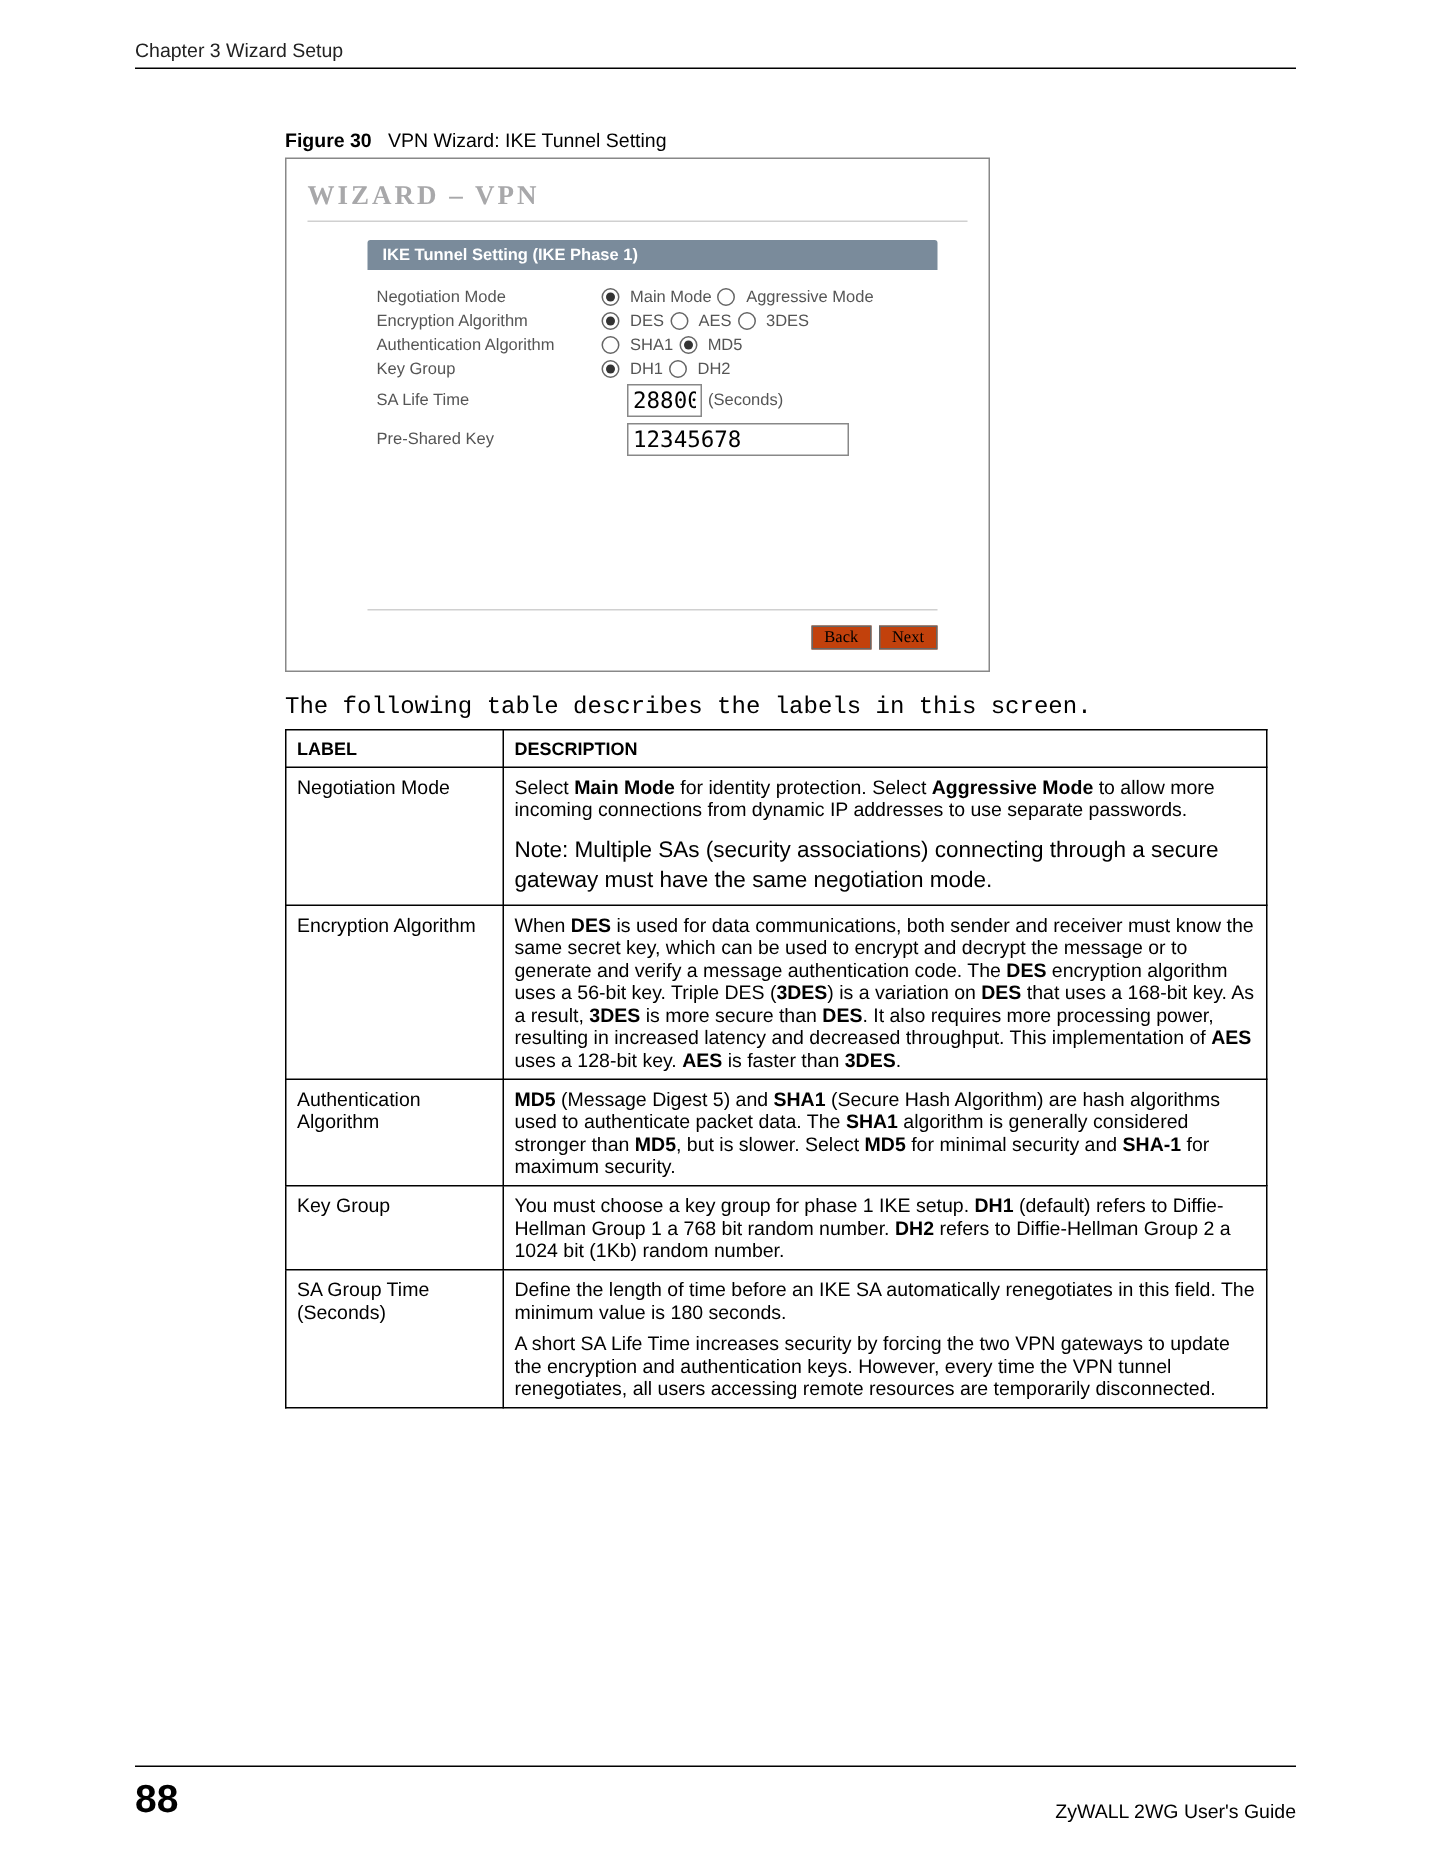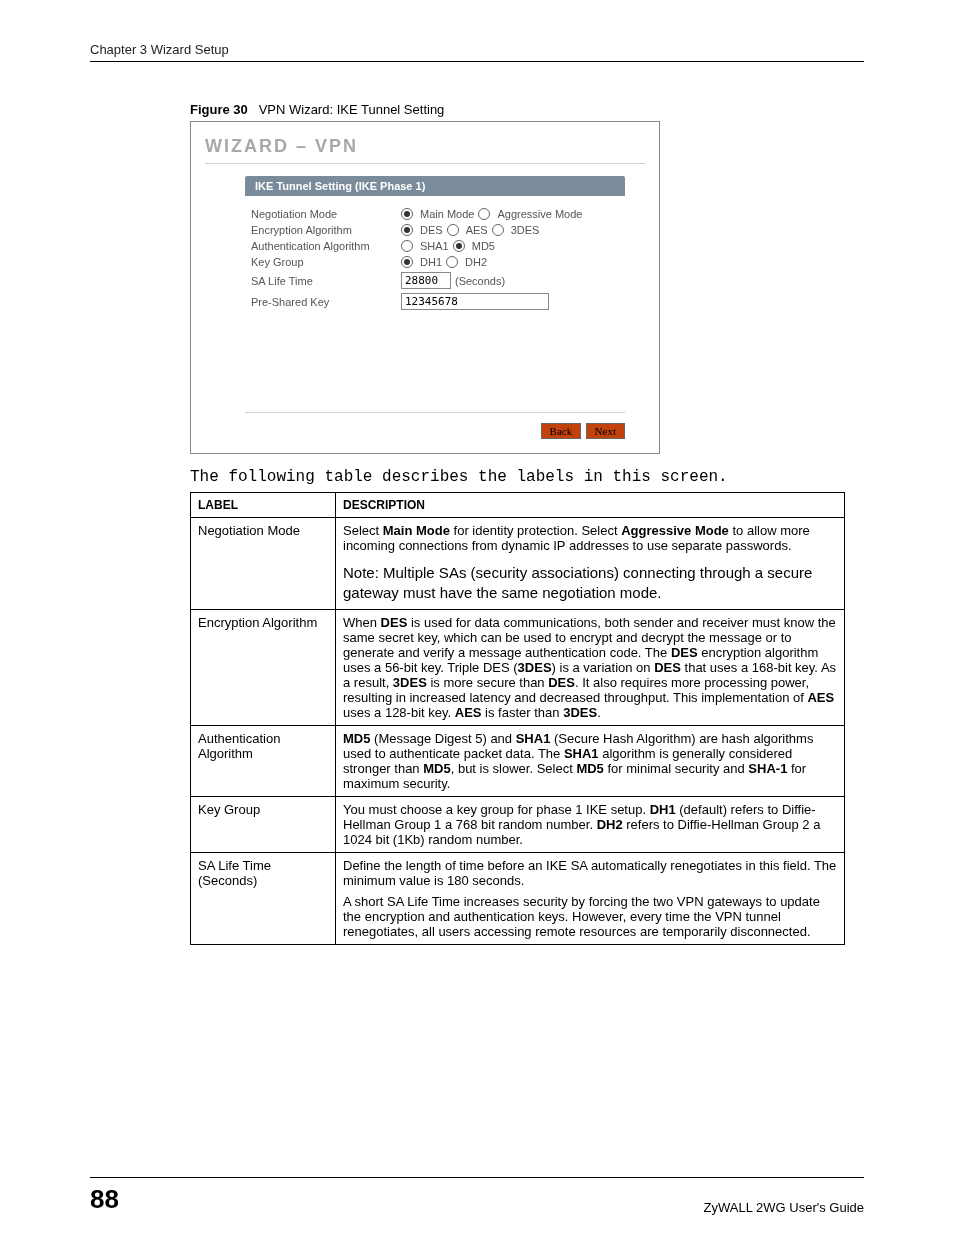--- a/index.html
+++ b/index.html
@@ -4,21 +4,21 @@
 <style>
   body {
     margin: 0;
     padding: 0;
     font-family: Arial, Helvetica, sans-serif;
     background: #fff;
     color: #000;
     width: 954px;
   }
   .page {
-    padding: 42px 90px 30px 90px;
+    padding: 26px 90px 30px 90px;
     box-sizing: border-box;
     width: 954px;
     min-height: 1235px;
     position: relative;
   }
   .header-line {
     font-size: 13px;
     color: #222;
     border-bottom: 1px solid #000;
     padding-bottom: 4px;
@@ -38,20 +38,21 @@
     box-sizing: border-box;
     background: #fff;
     font-family: Verdana, Arial, sans-serif;
   }
   .wiz-title {
     font-size: 18px;
     letter-spacing: 2px;
     color: #a8a8aa;
     font-weight: bold;
     padding-bottom: 6px;
+    font-family: Liberation Serif, serif;
   }
   .wiz-hr { border-bottom: 1px solid #d0d0d0; margin-bottom: 12px;}
   .section-bar {
     background: #7a8b9b;
     color: #fff;
     font-size: 11px;
     font-weight: bold;
     padding: 4px 10px;
     margin: 0 20px 10px 40px;
     border-radius: 2px 2px 0 0;
@@ -64,22 +65,22 @@
   }
   .form-row { display: flex; align-items: center; padding: 2px 0; }
   .form-label { width: 150px; flex: 0 0 150px; color:#555;}
   .form-field { flex: 1; display:flex; align-items:center; gap:4px; flex-wrap:wrap;}
   .radio-dot {
     display:inline-block; width:10px; height:10px; border:1px solid #666; border-radius:50%;
     vertical-align:middle; margin-right:3px; background:#fff; position:relative;
   }
   .radio-dot.sel::after{content:"";position:absolute;left:2px;top:2px;width:6px;height:6px;background:#333;border-radius:50%;}
   .txt-input {
-    font-family: monospace; font-size:11px; border:1px solid #888; background:#fff;
-    padding:1px 3px; box-sizing:border-box;
+    font-family: monospace; font-size:15px; border:1px solid #888; background:#fff;
+    padding:1px 3px; box-sizing:border-box;margin-left:17px;
   }
   .form-filler { height: 90px; border-bottom:1px solid #d0d0d0; margin:10px 20px 8px 40px;}
   .btn-row { text-align:right; margin: 0 20px 4px 0;}
   .wiz-btn {
     font-family: "Times New Roman", serif;
     font-size:11px; border:1px solid #666; background:#c2410c;
     padding:1px 8px; display:inline-block; cursor:pointer;
   }
   .body-text {
     font-family: Liberation Mono, monospace;
@@ -250,21 +251,21 @@
     </tr>
 
     <tr>
       <td>Key Group</td>
       <td>
         <span>You must choose a key group for phase 1 IKE setup. </span><b>DH1</b><span> (default) refers to Diffie-Hellman Group 1 a 768 bit random number. </span><b>DH2</b><span> refers to Diffie-Hellman Group 2 a 1024 bit (1Kb) random number.</span>
       </td>
     </tr>
 
     <tr>
-      <td>SA Life Time (Seconds)</td>
+      <td>SA Group Time (Seconds)</td>
       <td>
         <div>Define the length of time before an IKE SA automatically renegotiates in this field. The minimum value is 180 seconds.</div>
         <div style="margin-top:6px">A short SA Life Time increases security by forcing the two VPN gateways to update the encryption and authentication keys. However, every time the VPN tunnel renegotiates, all users accessing remote resources are temporarily disconnected.</div>
       </td>
     </tr>
   </tbody>
     </table>
 
   <div class="footer">
     <div class="page-num">88</div>

